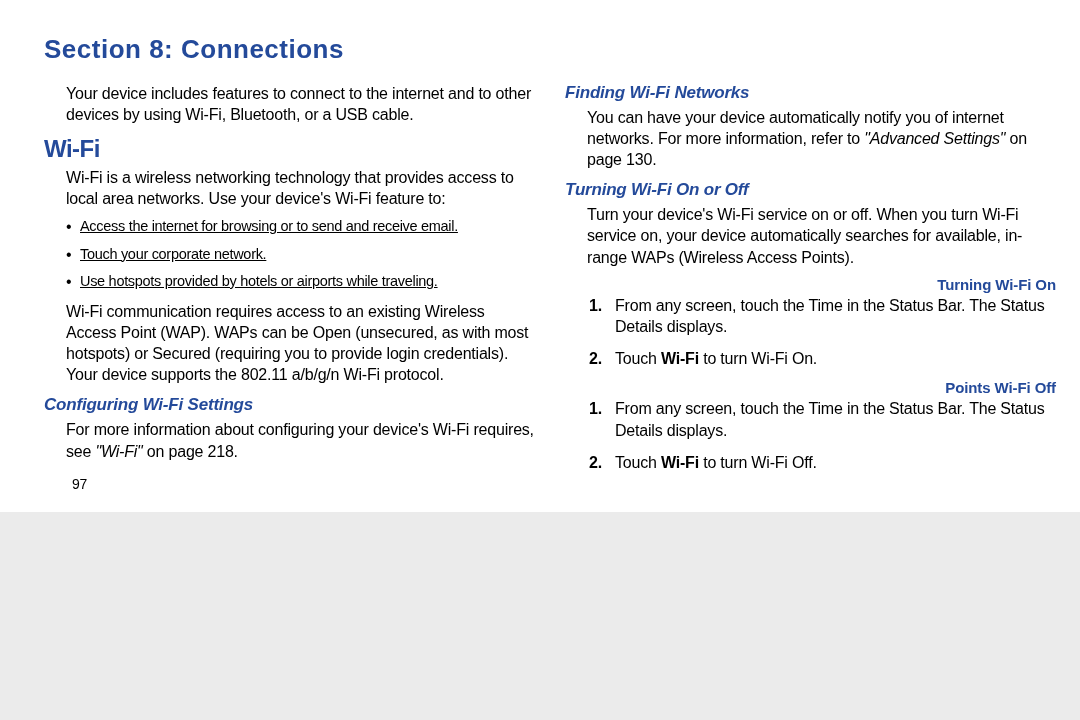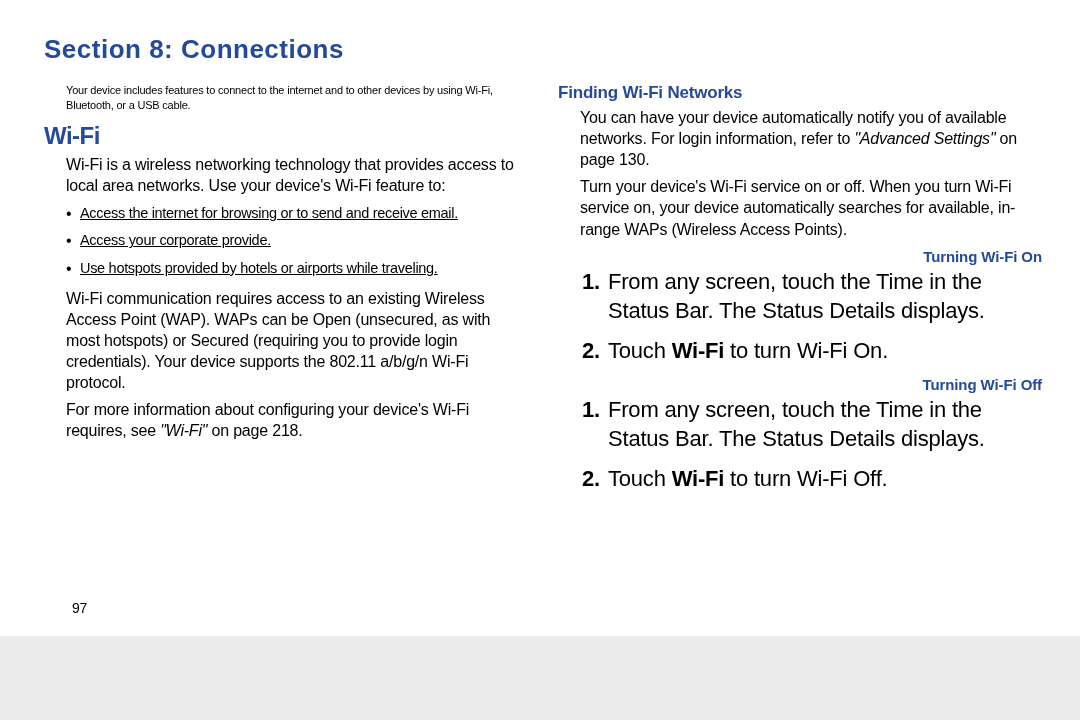--- a/index.html
+++ b/index.html
@@ -4,43 +4,43 @@
 <style>
   html, body {
     margin: 0;
     padding: 0;
     background: #ebebeb;
     font-family: "Helvetica Neue", Helvetica, Arial, sans-serif;
     font-stretch: condensed;
   }
   .page {
     width: 1080px;
-    height: 636px;
+    height: 512px;
     background: #ffffff;
     position: relative;
     box-sizing: border-box;
-    padding: 34px 38px 30px 44px;
+    padding: 34px 24px 30px 44px;
     letter-spacing: -0.2px;
   }
   .section-title {
     color: #244a9a;
     font-weight: 800;
     font-size: 26px;
     margin: 0 0 18px 0;
     letter-spacing: 0.5px;
   }
   .columns {
     display: flex;
     gap: 30px;
   }
   .col {
     width: 50%;
   }
   .intro {
-    font-size: 11px;
+    font-size: 16px;
     line-height: 1.32;
     color: #000;
     margin: 0 0 10px 22px;
   }
   .h2 {
     color: #244a9a;
     font-weight: 800;
     font-size: 24px;
     margin: 8px 0 2px 0;
     letter-spacing: -0.5px;
@@ -70,20 +70,21 @@
   ul.bullets li::before {
     content: "•";
     position: absolute;
     left: 0;
     top: -1px;
     font-size: 16px;
   }
   .h3 {
     color: #244a9a;
     font-weight: 800;
+    font-style: italic;
     font-size: 17px;
     margin: 10px 0 0 0;
     letter-spacing: -0.2px;
   }
   .h4 {
     color: #244a9a;
     font-weight: 800;
     font-size: 15px;
     margin: 8px 0 2px 0;
     letter-spacing: -0.1px;
@@ -93,21 +94,21 @@
     font-style: italic;
   }
   ol.numlist {
     list-style: none;
     counter-reset: step;
     padding: 0;
     margin: 2px 0 4px 24px;
   }
   ol.numlist li {
     counter-increment: step;
-    font-size: 22px;
+    font-size: 16px;
     line-height: 1.35;
     color: #000;
     position: relative;
     padding-left: 26px;
     margin-bottom: 10px;
   }
   ol.numlist li::before {
     content: counter(step) ".";
     position: absolute;
     left: 0;
@@ -134,52 +135,54 @@
 
     <div class="col">
       <p class="intro">Your device includes features to connect to the internet and to other devices by using Wi-Fi, Bluetooth, or a USB cable.</p>
 
       <h2 class="h2">Wi-Fi</h2>
 
       <p class="para">Wi-Fi is a wireless networking technology that provides access to local area networks. Use your device's Wi-Fi feature to:</p>
 
       <ul class="bullets">
         <li>Access the internet for browsing or to send and receive email.</li>
-        <li>Access your corporate provide.</li>
+        <li>Touch your corporate network.</li>
         <li>Use hotspots provided by hotels or airports while traveling.</li>
       </ul>
 
       <p class="para">Wi-Fi communication requires access to an existing Wireless Access Point (WAP). WAPs can be Open (unsecured, as with most hotspots) or Secured (requiring you to provide login credentials). Your device supports the 802.11 a/b/g/n Wi-Fi protocol.</p>
 
+      <h3 class="h3">Configuring Wi-Fi Settings</h3>
 
       <p class="para">
         <span>For more information about configuring your device's Wi-Fi requires, see </span><span class="see-italic">"Wi-Fi"</span><span> on page 218.</span>
       </p>
     </div>
 
     <div class="col">
       <h3 class="h3" style="margin-top:0">Finding Wi-Fi Networks</h3>
 
       <p class="para">
-        <span>You can have your device automatically notify you of available networks. For login information, refer to </span><span class="see-italic">"Advanced Settings"</span><span> on page 130.</span>
+        <span>You can have your device automatically notify you of internet networks. For more information, refer to </span><span class="see-italic">"Advanced Settings"</span><span> on page 130.</span>
       </p>
 
+      <h3 class="h3">Turning Wi-Fi On or Off</h3>
 
       <p class="para">Turn your device's Wi-Fi service on or off. When you turn Wi-Fi service on, your device automatically searches for available, in-range WAPs (Wireless Access Points).</p>
 
       <h4 class="h4">Turning Wi-Fi On</h4>
 
       <ol class="numlist">
         <li>From any screen, touch the Time in the Status Bar. The Status Details displays.</li>
         <li>
           <span>Touch </span><span class="bold">Wi-Fi</span><span> to turn Wi-Fi On.</span>
         </li>
       </ol>
 
-      <h4 class="h4">Turning Wi-Fi Off</h4>
+      <h4 class="h4">Points Wi-Fi Off</h4>
 
       <ol class="numlist">
         <li>From any screen, touch the Time in the Status Bar. The Status Details displays.</li>
         <li>
           <span>Touch </span><span class="bold">Wi-Fi</span><span> to turn Wi-Fi Off.</span>
         </li>
       </ol>
     </div>
 
   </div>

